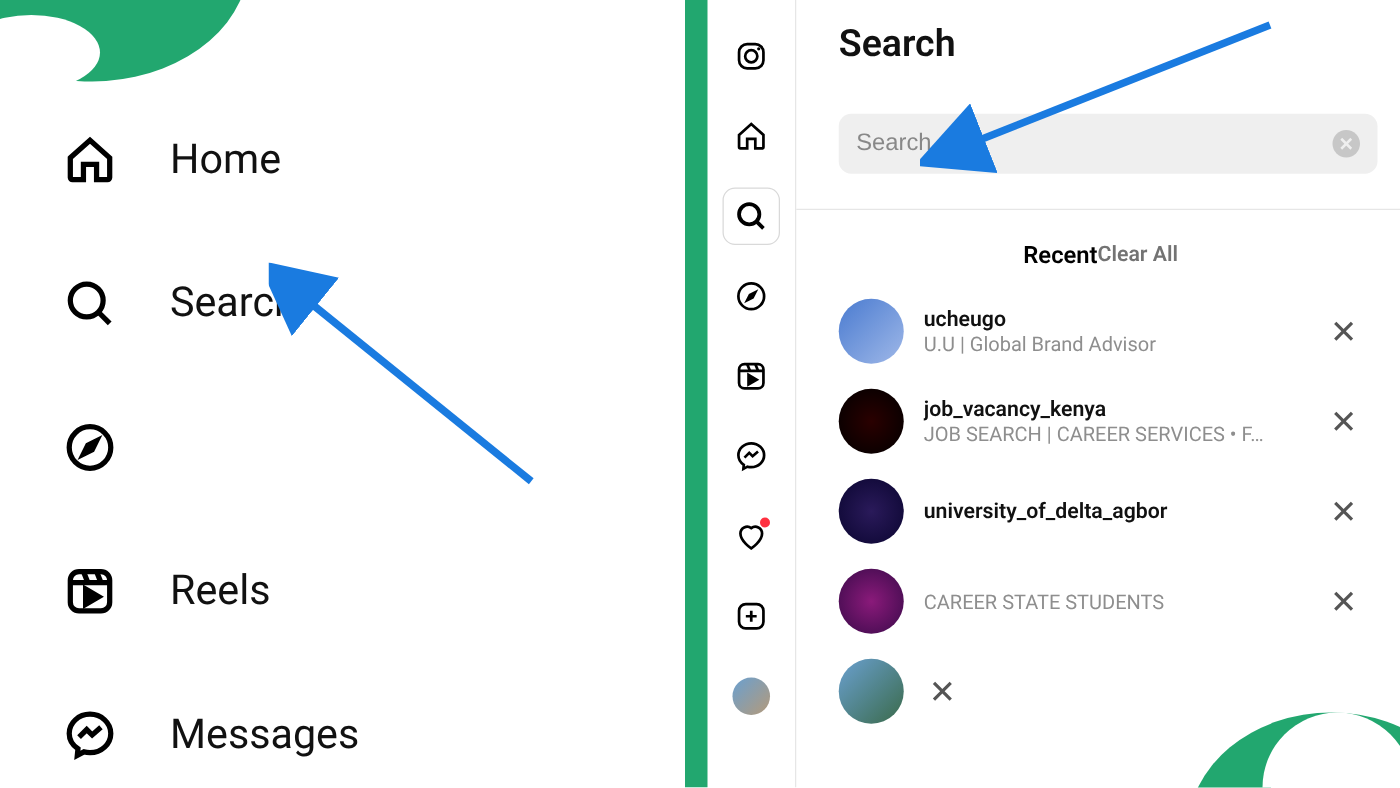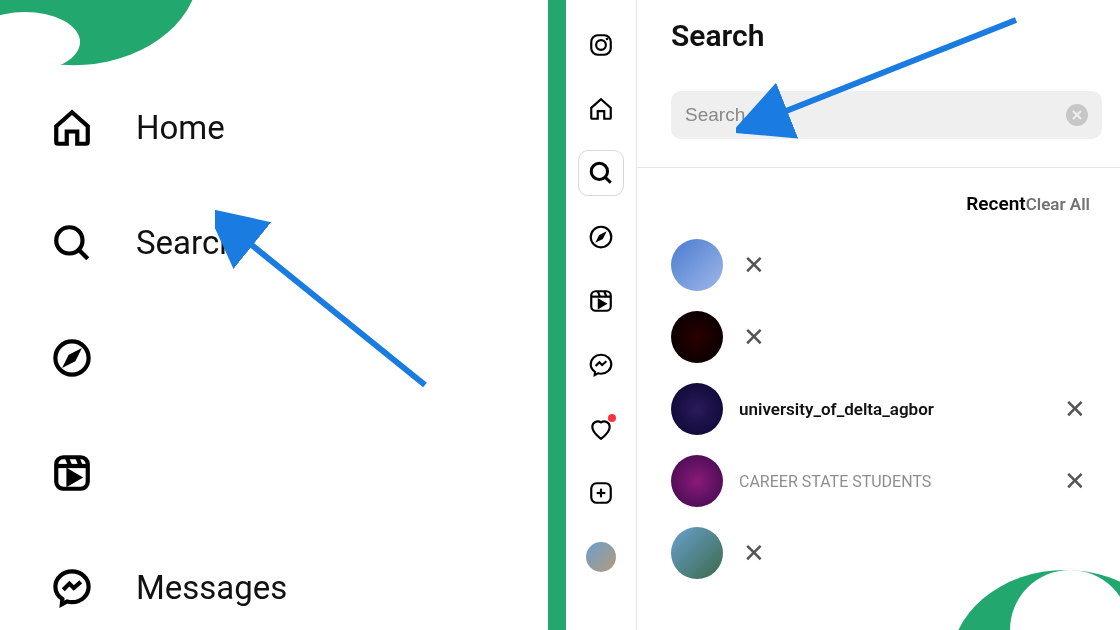--- a/index.html
+++ b/index.html
@@ -121,21 +121,21 @@
   .clear-circle {
     width:22px; height:22px; background:#c7c7c7; border-radius:50%;
     display:flex; align-items:center; justify-content:center;
     font-size:14px; color:#efefef; cursor:pointer;
   }
 
   .hr { height:1px; background:#e6e6e6; margin: 0 -18px 0 -34px; }
 
   .recent-header {
     display:flex;
-    justify-content:flex-end;
+    justify-content:center;
     align-items:center;
     padding: 24px 12px 14px 0;
   }
   .recent-header .rh-title { font-size:19px; font-weight:600; }
   .recent-header .rh-clear { font-size:17px; font-weight:600; color:#737373; cursor:pointer; }
 
   .result {
     display:flex;
     align-items:center;
     gap:16px;
@@ -215,20 +215,21 @@
   <div class="nav-item">
     <div class="icon-wrap">
       <svg class="big" viewBox="0 0 24 24">
           <rect x="3" y="3" width="18" height="18" rx="4"></rect>
           <line x1="3" y1="8" x2="21" y2="8"></line>
           <line x1="9" y1="3" x2="11" y2="8"></line>
           <line x1="15" y1="3" x2="17" y2="8"></line>
           <polygon points="10,11 16,14.5 10,18" fill="#000"></polygon>
         </svg>
     </div>
+    <span class="label">Reels</span>
   </div>
 
   <div class="nav-item">
     <div class="icon-wrap">
       <svg class="big" viewBox="0 0 24 24">
           <path d="M12 2.5c5.2 0 9.5 3.9 9.5 8.8 0 4.9-4.3 8.8-9.5 8.8-1 0-1.9-.1-2.8-.4l-3 1.6.3-3c-2.4-1.6-4-4.1-4-7C2.5 6.4 6.8 2.5 12 2.5z"></path>
           <polyline points="7,13 10.5,9.5 13,12 17,8.5"></polyline>
         </svg>
     </div>
     <span class="label">Messages</span>
@@ -322,24 +323,32 @@
     <div class="hr"></div>
 
     <div class="recent-header">
       <div class="rh-title">Recent</div>
       <div class="rh-clear">Clear All</div>
     </div>
 
     <div class="results">
       <div class="result">
         <div class="avatar av0"></div>
+        <div class="meta">
+          <div class="uname">ucheugo</div>
+          <div class="sub">U.U | Global Brand Advisor</div>
+        </div>
         <div class="x">✕</div>
       </div>
       <div class="result">
         <div class="avatar av1"></div>
+        <div class="meta">
+          <div class="uname">job_vacancy_kenya</div>
+          <div class="sub">JOB SEARCH | CAREER SERVICES • F…</div>
+        </div>
         <div class="x">✕</div>
       </div>
       <div class="result">
         <div class="avatar av2"></div>
         <div class="meta">
           <div class="uname">university_of_delta_agbor</div>
         </div>
         <div class="x">✕</div>
       </div>
       <div class="result">

